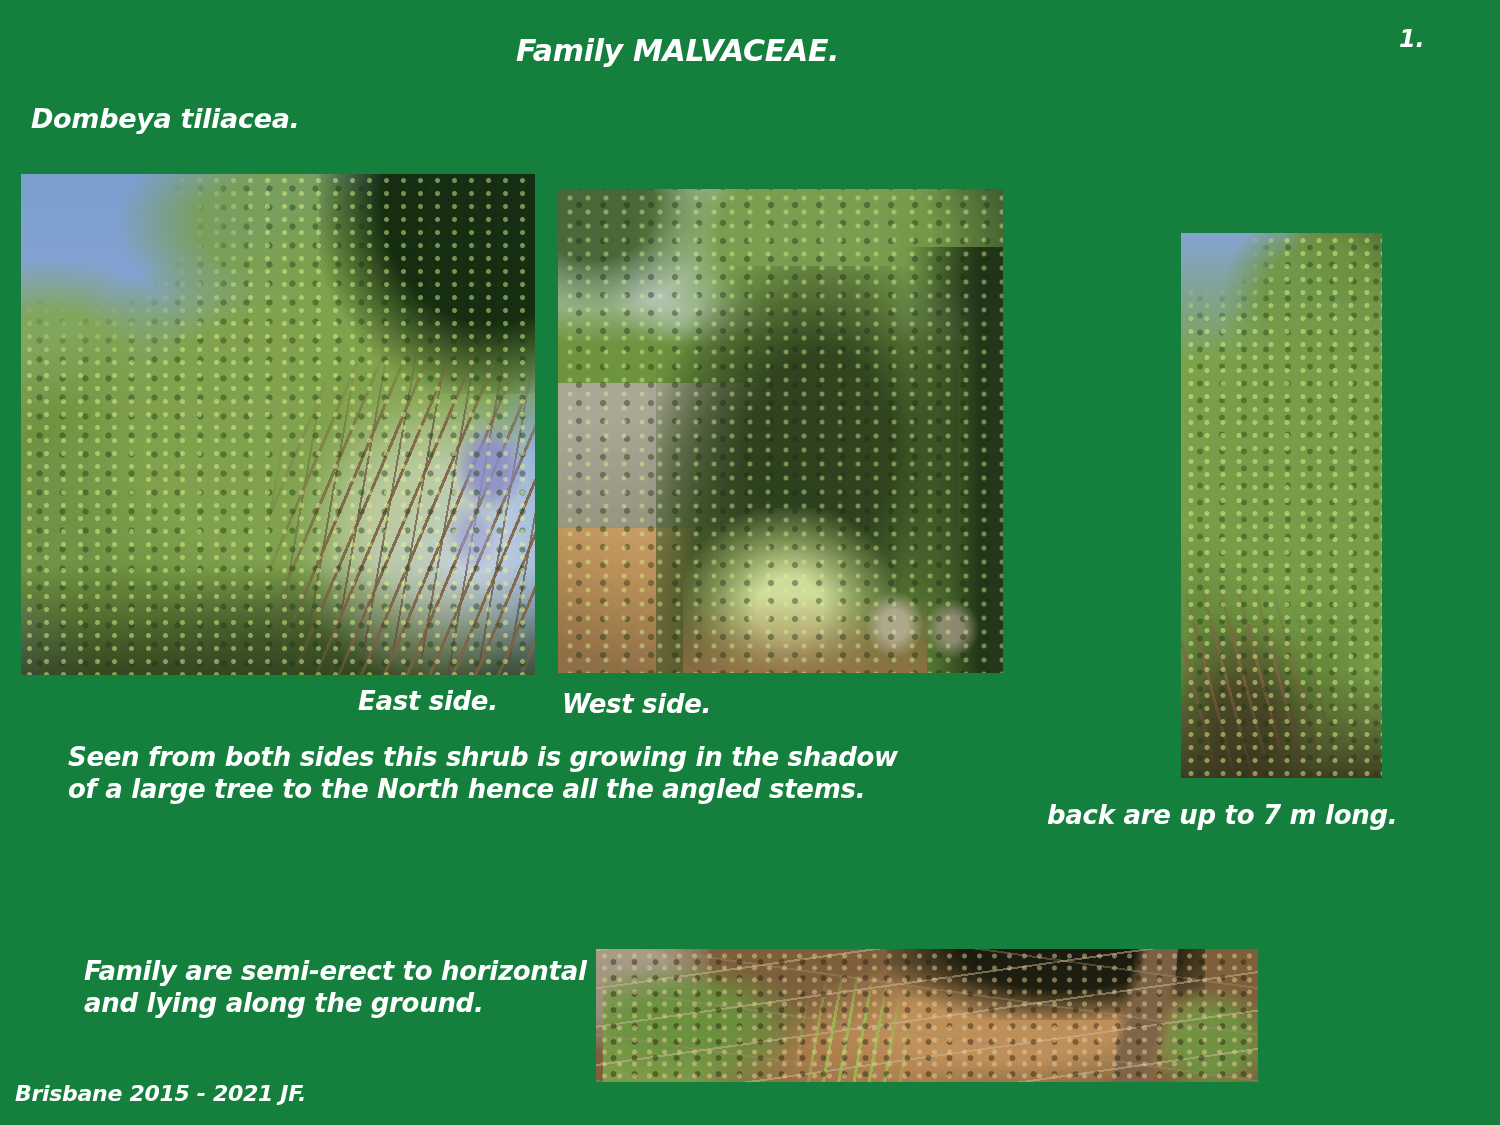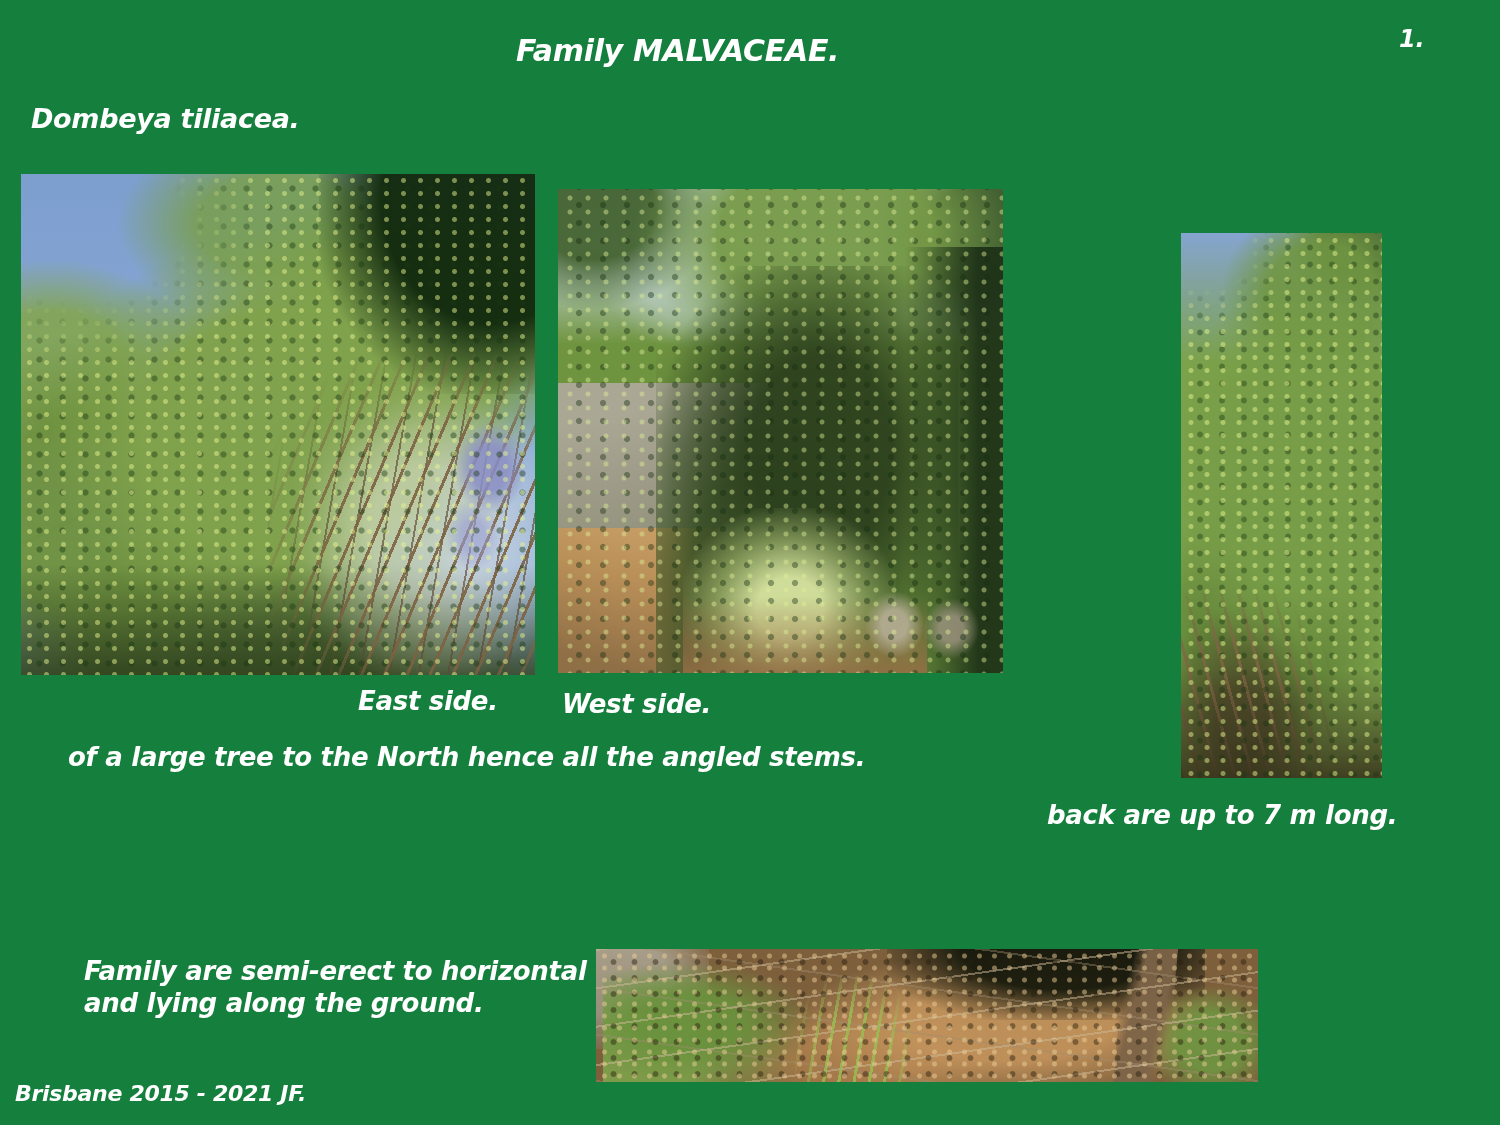--- a/index.html
+++ b/index.html
@@ -201,20 +201,21 @@
     <div class="s-trunk"></div>
     <div class="s-branches"></div>
     <div class="s-grass"></div>
     <div class="s-speckle"></div>
   </div>
 
   <div class="txt cap-east">East side.</div>
   <div class="txt cap-west">West side.</div>
 
   <div class="txt note note-shadow">
+    <div>Seen from both sides this shrub is growing in the shadow</div>
     <div>of a large tree to the North hence all the angled stems.</div>
   </div>
 
   <div class="txt note note-erect">
     <div>back are up to 7 m long.</div>
   </div>
 
   <div class="txt note note-semi">
     <div>Family are semi-erect to horizontal</div>
     <div>and lying along the ground.</div>

